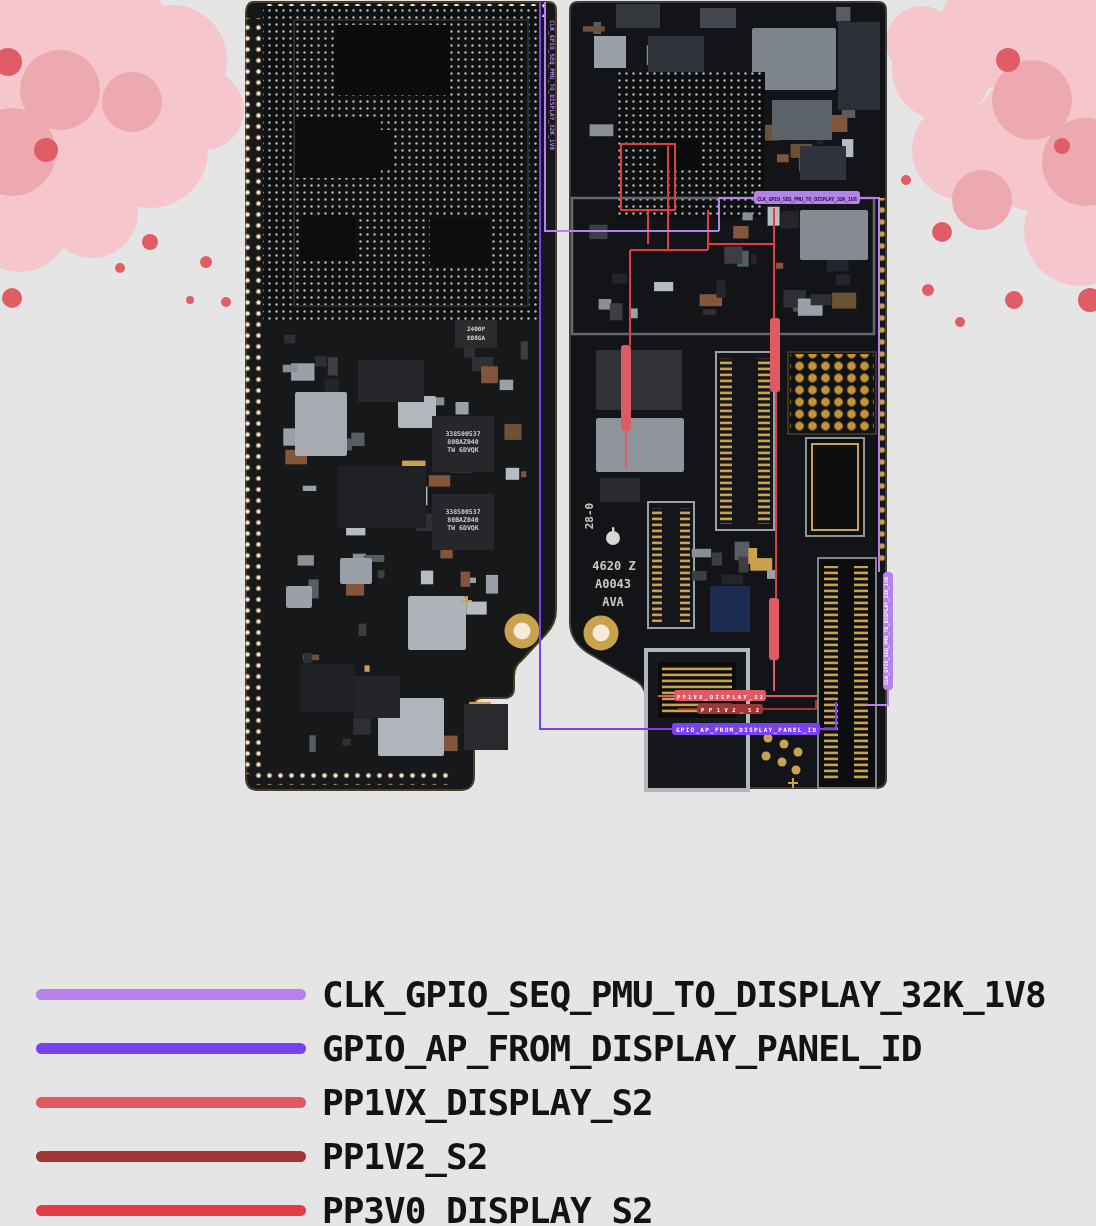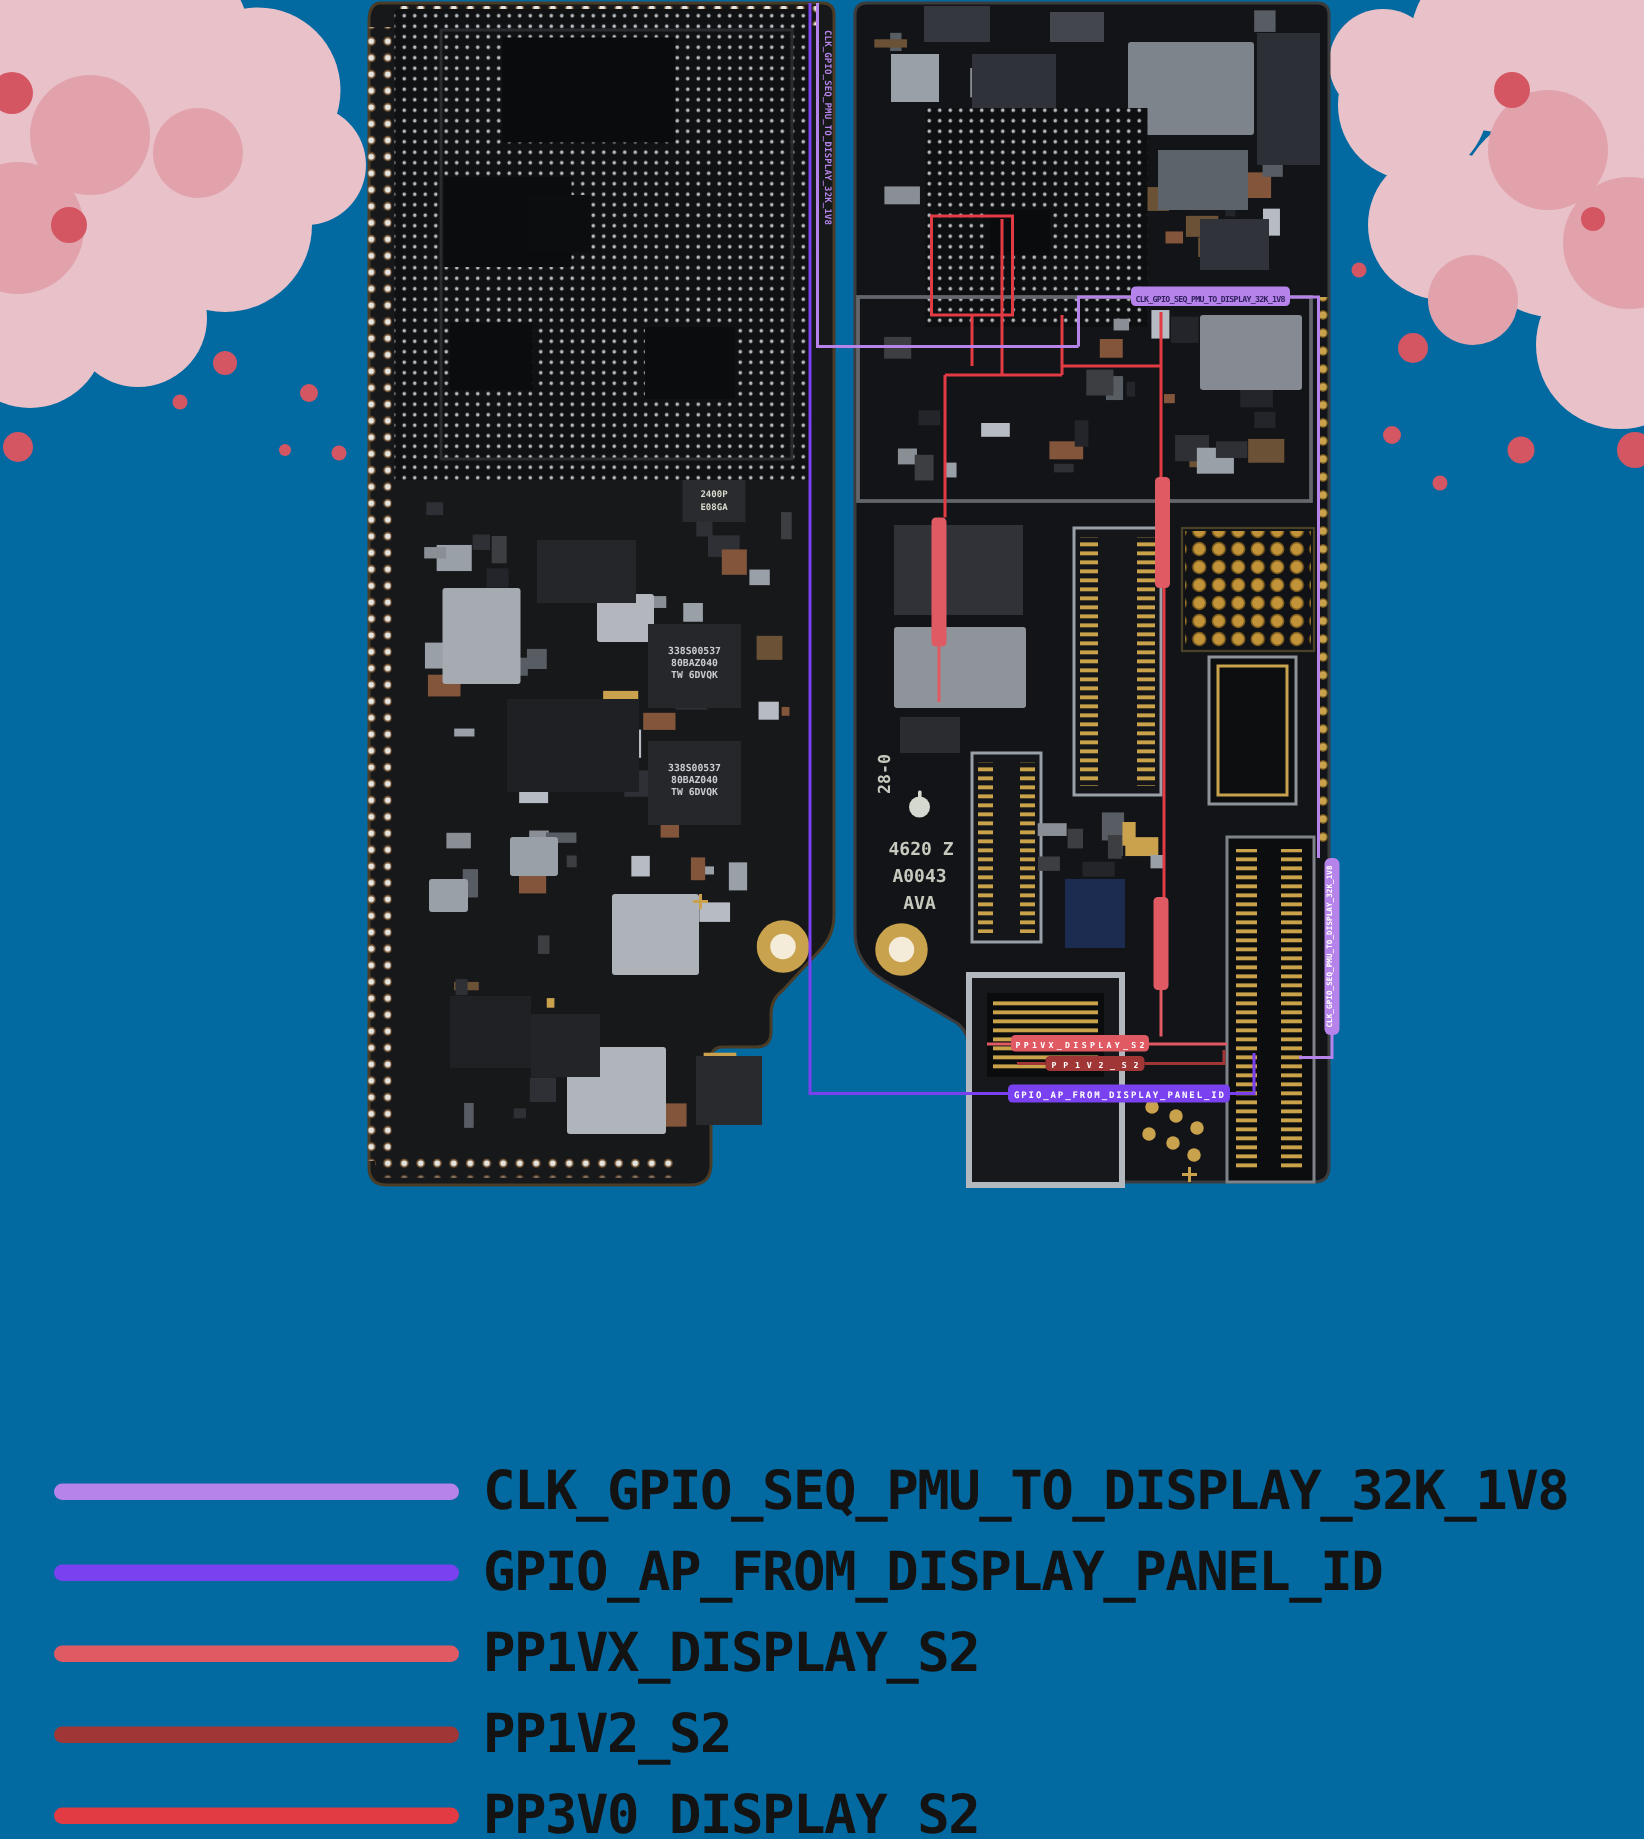--- a/index.html
+++ b/index.html
@@ -1,16 +1,16 @@
 <!DOCTYPE html>
 <html style="--legend-0: #b583ea; --legend-1: #7a41f0; --legend-2: #e05a64; --legend-3: #a03636; --legend-4: #e23b44;"><head>
 <meta charset="utf-8">
 <style>
   html,body{margin:0;padding:0;background:#fff;}
-  .stage{position:relative;width:1096px;height:1226px;background:#0369a1;overflow:hidden;
+  .stage{position:relative;width:1096px;height:1226px;background:#e5e5e5;overflow:hidden;
          font-family:"DejaVu Sans Mono",monospace;}
   .board-svg{position:absolute;left:0;top:0;}
   svg text{font-family:"DejaVu Sans Mono",monospace;font-weight:bold;}
   .legend{position:absolute;left:36px;top:974px;display:flex;flex-direction:column;gap:13px;}
   .legend-row{display:flex;align-items:center;height:41px;}
   .swatch{width:270px;height:11px;border-radius:6px;margin-right:16px;flex:none;}
   .s0{background:var(--legend-0);}
   .s1{background:var(--legend-1);}
   .s2{background:var(--legend-2);}
   .s3{background:var(--legend-3);}

